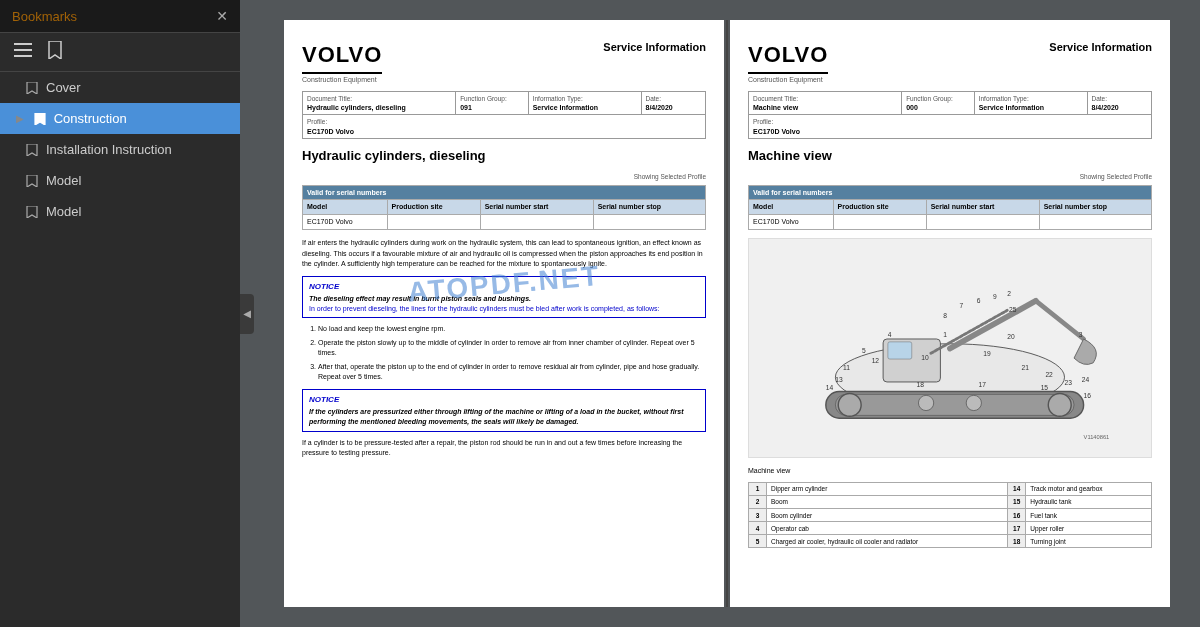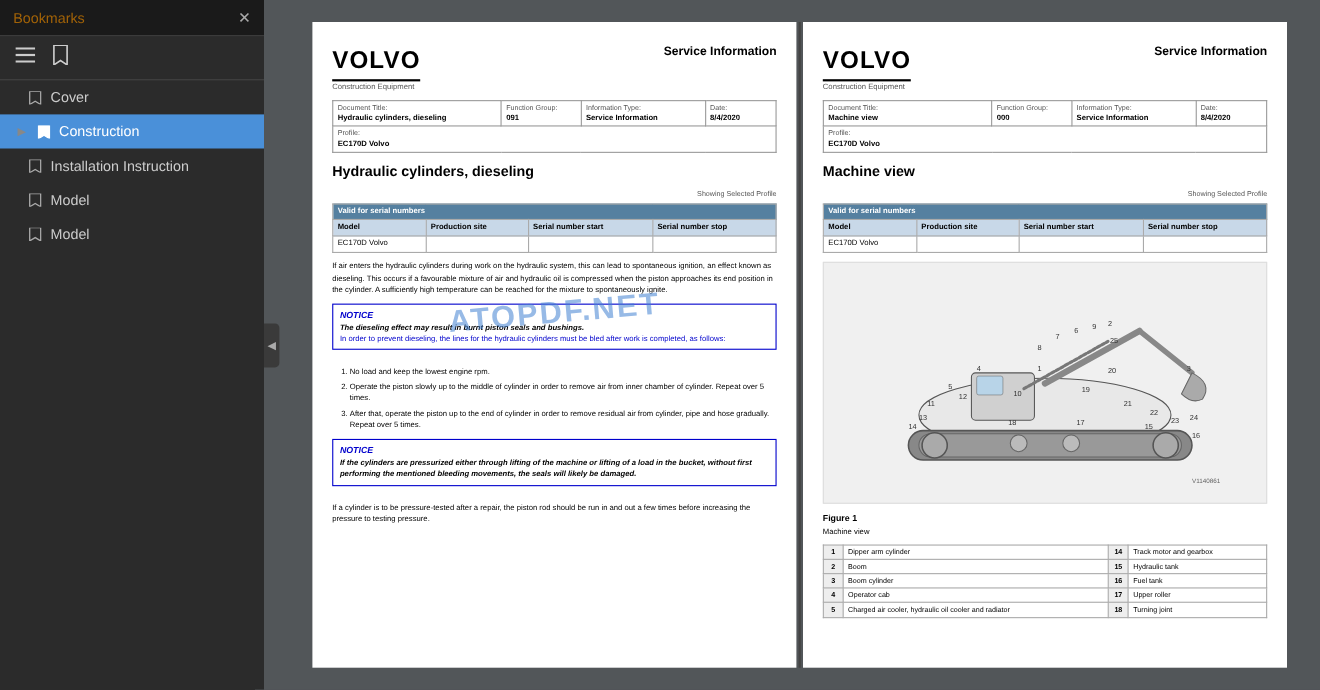--- a/index.html
+++ b/index.html
@@ -223,21 +223,21 @@
       font-size: 7px;
       line-height: 1.5;
       margin-bottom: 6px;
       color: #000;
     }
 
     
     .notice-box {
       border: 1px solid #0000cc;
       padding: 4px 6px;
-      margin-bottom: 16px;
+      margin-bottom: 6px;
       background: #fff;
     }
     .notice-title {
       color: #0000cc;
       font-weight: bold;
       font-size: 8px;
       margin-bottom: 2px;
       font-style: italic;
     }
     .notice-text {
@@ -597,21 +597,20 @@
           <text x="193" y="68" font-size="7" fill="#333">8</text>
           <text x="210" y="58" font-size="7" fill="#333">7</text>
           <text x="228" y="52" font-size="7" fill="#333">6</text>
           <text x="245" y="48" font-size="7" fill="#333">9</text>
           <text x="262" y="62" font-size="7" fill="#333">25</text>
 
           <text x="340" y="195" font-size="6" fill="#666">V1140861</text>
         </svg>
       </div>
 
-      <div class="figure-title">Figure 1</div>
       <div class="figure-subtitle">Machine view</div>
 
       <table class="figure-table">
         <tbody>
             <tr>
           <td class="num-col">1</td>
           <td>Dipper arm cylinder</td>
           <td class="num-col">14</td>
           <td>Track motor and gearbox</td>
         </tr>

